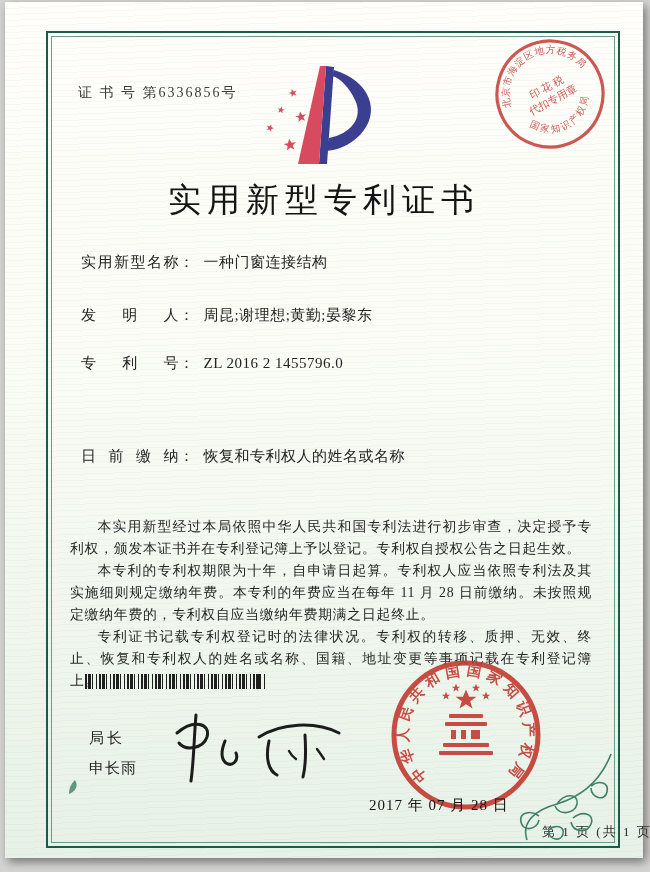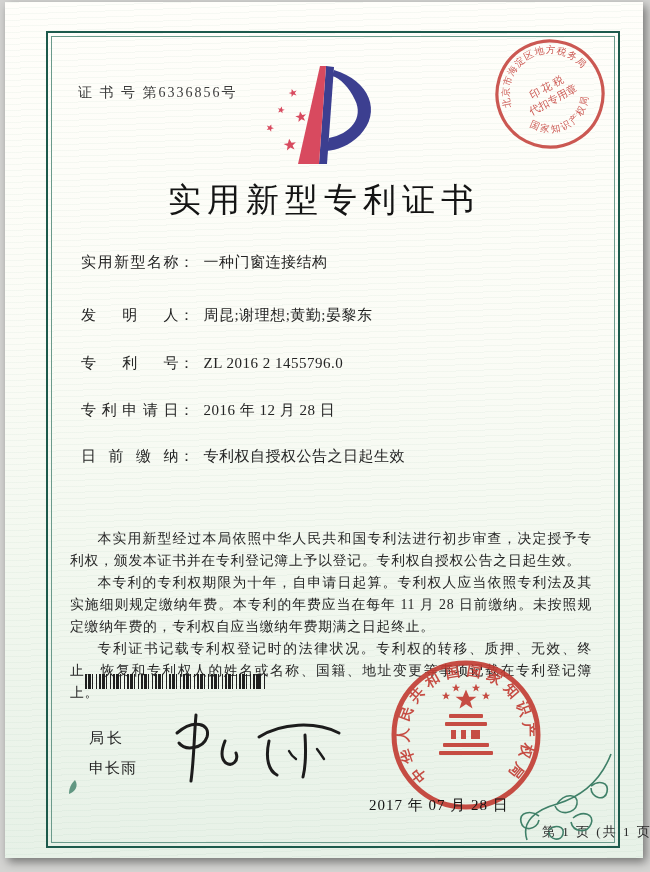--- a/index.html
+++ b/index.html
@@ -29,21 +29,21 @@
   .tax-seal{left:487px;top:34px;transform:rotate(-28deg);opacity:.88;}
   .title{
     left:0;top:176px;width:100%;text-align:center;
     font-size:33px;letter-spacing:6px;color:#141414;font-weight:500;
   }
   .field{left:76px;font-size:15px;color:#242424;letter-spacing:.5px;white-space:nowrap;}
   .flabel{display:inline-block;width:98px;text-align:justify;text-align-last:justify;}
   .fvalue{margin-left:9px;}
   .body-text{
     left:65px;top:514px;width:522px;font-size:13.8px;line-height:22px;
-    color:#262626;text-align:justify;letter-spacing:.8px;margin-top:12px;
+    color:#262626;text-align:justify;letter-spacing:.8px;
   }
   .body-text p{margin:0;text-indent:2em;}
   .barcode{
     left:80px;top:672px;width:182px;height:15px;
     background:repeating-linear-gradient(90deg,
       #1f1f1f 0 1.5px,transparent 1.5px 3px,
       #1f1f1f 3px 5.5px,transparent 5.5px 6.5px,
       #1f1f1f 6.5px 7.5px,transparent 7.5px 11px,
       #1f1f1f 11px 12px,transparent 12px 14px);
   }
@@ -105,25 +105,22 @@
 
   <div class="abs field" style="top:251px">
     <span class="flabel">实用新型名称</span><span>：</span><span class="fvalue">一种门窗连接结构</span>
   </div>
   <div class="abs field" style="top:304px">
     <span class="flabel">发明人</span><span>：</span><span class="fvalue">周昆;谢理想;黄勤;晏黎东</span>
   </div>
   <div class="abs field" style="top:352px">
     <span class="flabel">专利号</span><span>：</span><span class="fvalue">ZL 2016 2 1455796.0</span>
   </div>
-  <div class="abs field" style="top:399px">
-    <span class="flabel">专利申请日</span><span>：</span><span class="fvalue">2016 年 12 月 28 日</span>
-  </div>
   <div class="abs field" style="top:445px">
-    <span class="flabel">日前缴纳</span><span>：</span><span class="fvalue">专利权自授权公告之日起生效</span>
+    <span class="flabel">日前缴纳</span><span>：</span><span class="fvalue">恢复和专利权人的姓名或名称</span>
   </div>
 
   <div class="abs body-text">
     <p>本实用新型经过本局依照中华人民共和国专利法进行初步审查，决定授予专利权，颁发本证书并在专利登记簿上予以登记。专利权自授权公告之日起生效。</p>
     <p>本专利的专利权期限为十年，自申请日起算。专利权人应当依照专利法及其实施细则规定缴纳年费。本专利的年费应当在每年 11 月 28 日前缴纳。未按照规定缴纳年费的，专利权自应当缴纳年费期满之日起终止。</p>
     <p>专利证书记载专利权登记时的法律状况。专利权的转移、质押、无效、终止、恢复和专利权人的姓名或名称、国籍、地址变更等事项记载在专利登记簿上。</p>
   </div>
 
   <div class="abs barcode"></div>
 

